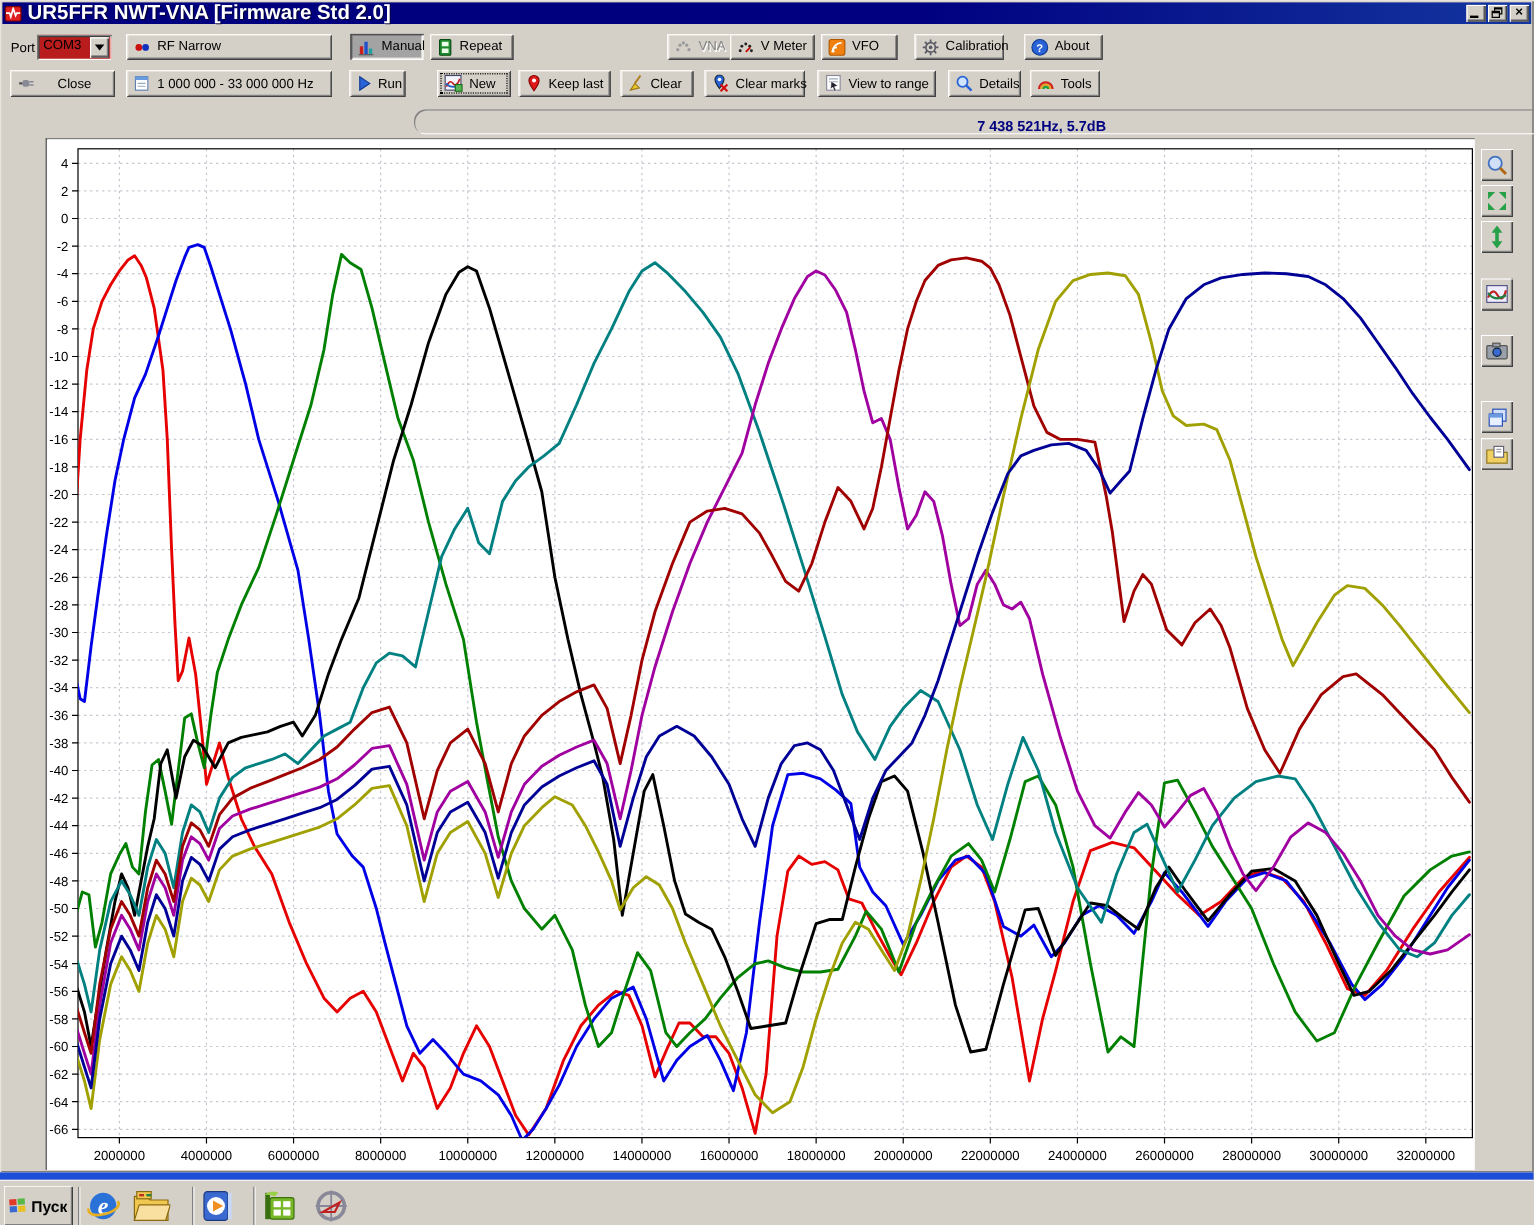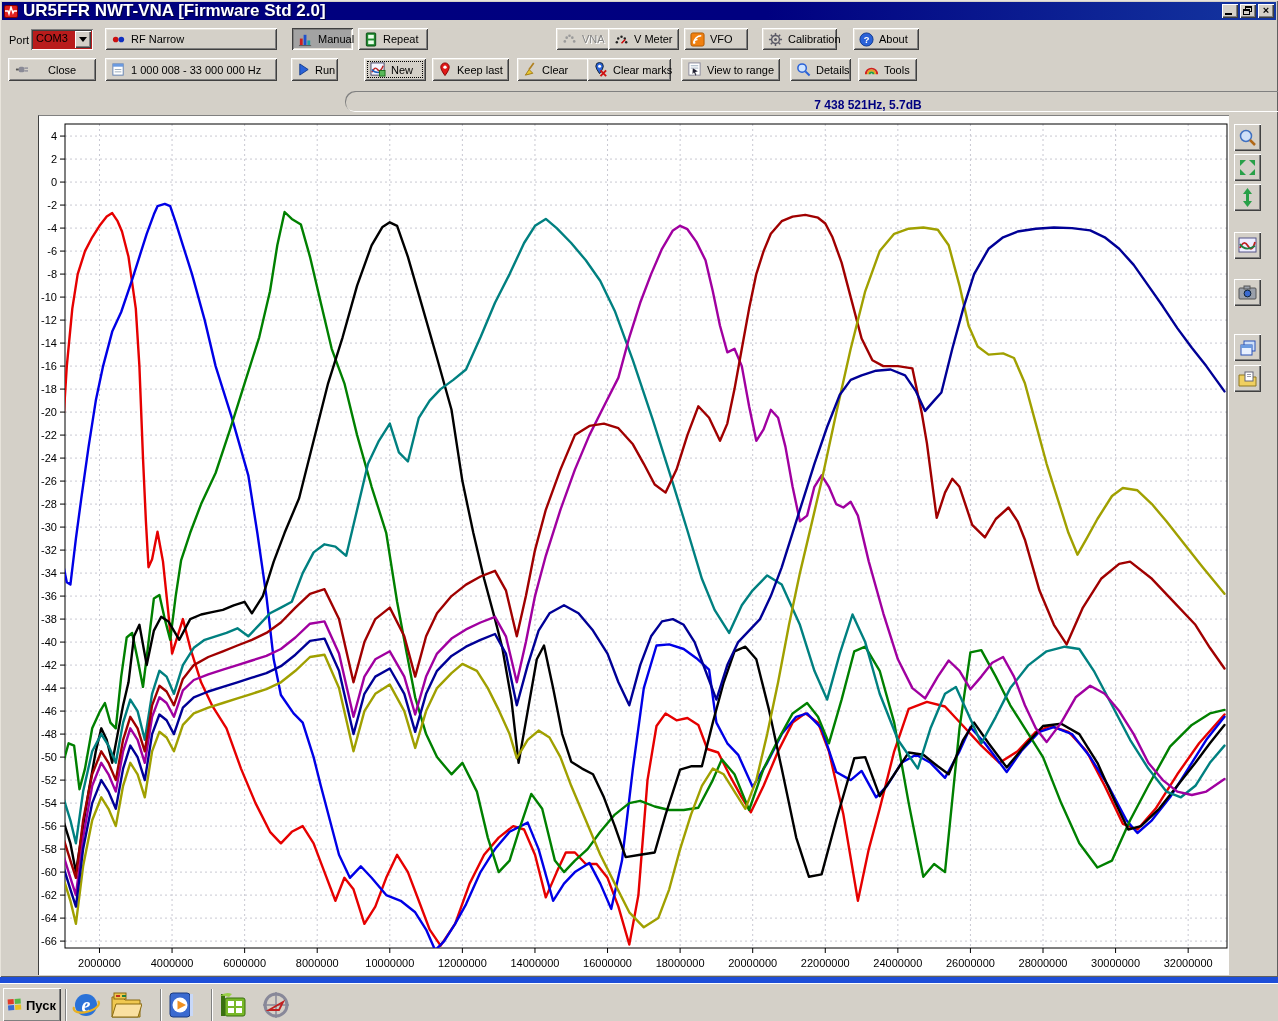--- a/index.html
+++ b/index.html
@@ -186,21 +186,21 @@
       </svg>
     <span>Close</span>
   </div>
   <div class="btn r2" style="left:105px;top:58px;width:172px;">
     <svg width="15" height="15" viewBox="0 0 16 16">
         <rect x="2" y="2" width="11" height="12" fill="#fff" stroke="#6080b0"></rect>
         <rect x="2" y="2" width="11" height="3" fill="#6a9ae0"></rect>
         <line x1="4" y1="8" x2="11" y2="8" stroke="#9ab" stroke-width="1"></line>
         <line x1="4" y1="10.5" x2="11" y2="10.5" stroke="#9ab" stroke-width="1"></line>
       </svg>
-    <span>1 000 008 - 33 000 000 Hz</span>
+    <span>1 000 000 - 33 000 000 Hz</span>
   </div>
   <div class="btn r2" style="left:291px;top:58px;width:47px;">
     <svg width="13" height="13" viewBox="0 0 14 14">
         <polygon points="3,1 12,7 3,13" fill="#2a62d8" stroke="#103a90"></polygon>
       </svg>
     <span>Run</span>
   </div>
   <div class="btn r2 focused" style="left:364px;top:58px;width:62px;">
     <svg width="16" height="15" viewBox="0 0 17 16">
         <rect x="1" y="1" width="14" height="13" fill="#f4f4ff" stroke="#446"></rect>
@@ -210,21 +210,21 @@
       </svg>
     <span>New</span>
   </div>
   <div class="btn r2" style="left:432px;top:58px;width:77px;">
     <svg width="14" height="15" viewBox="0 0 14 16">
         <path d="M7,1 a4.5,4.5 0 0 1 4.5,4.5 q0,3 -4.5,9 q-4.5,-6 -4.5,-9 A4.5,4.5 0 0 1 7,1" fill="#e01818" stroke="#800"></path>
         <circle cx="7" cy="5.5" r="1.8" fill="#fff"></circle>
       </svg>
     <span>Keep last</span>
   </div>
-  <div class="btn r2" style="left:517px;top:58px;width:85px;">
+  <div class="btn r2" style="left:517px;top:58px;width:61px;">
     <svg width="14" height="15" viewBox="0 0 14 16">
         <line x1="11" y1="1" x2="6" y2="8" stroke="#b08020" stroke-width="1.8"></line>
         <path d="M6,8 L2,14 L10,12 Z" fill="#e8c830" stroke="#a07810"></path>
       </svg>
     <span>Clear</span>
   </div>
   <div class="btn r2" style="left:587px;top:58px;width:84px;">
     <svg width="15" height="15" viewBox="0 0 16 16">
         <path d="M7,0.5 a4,4 0 0 1 4,4 q0,2.6 -4,8 q-4,-5.4 -4,-8 A4,4 0 0 1 7,0.5" fill="#2a62d8" stroke="#123"></path>
         <circle cx="7" cy="4.5" r="1.6" fill="#fff"></circle>

